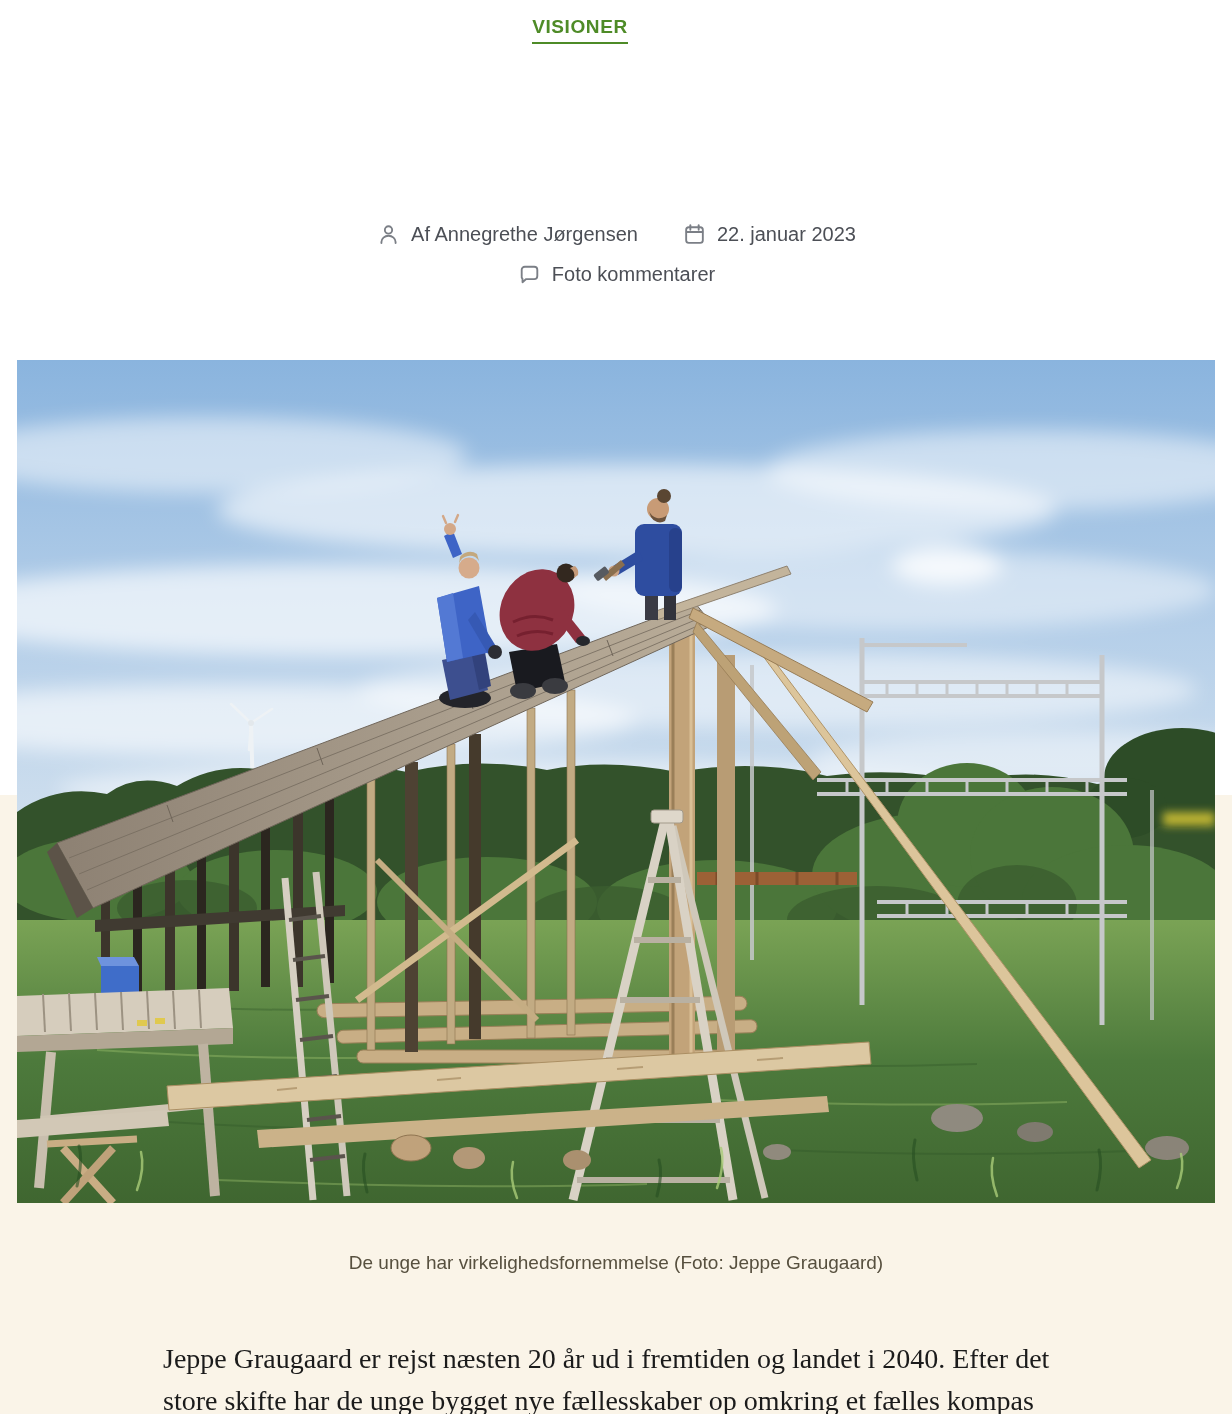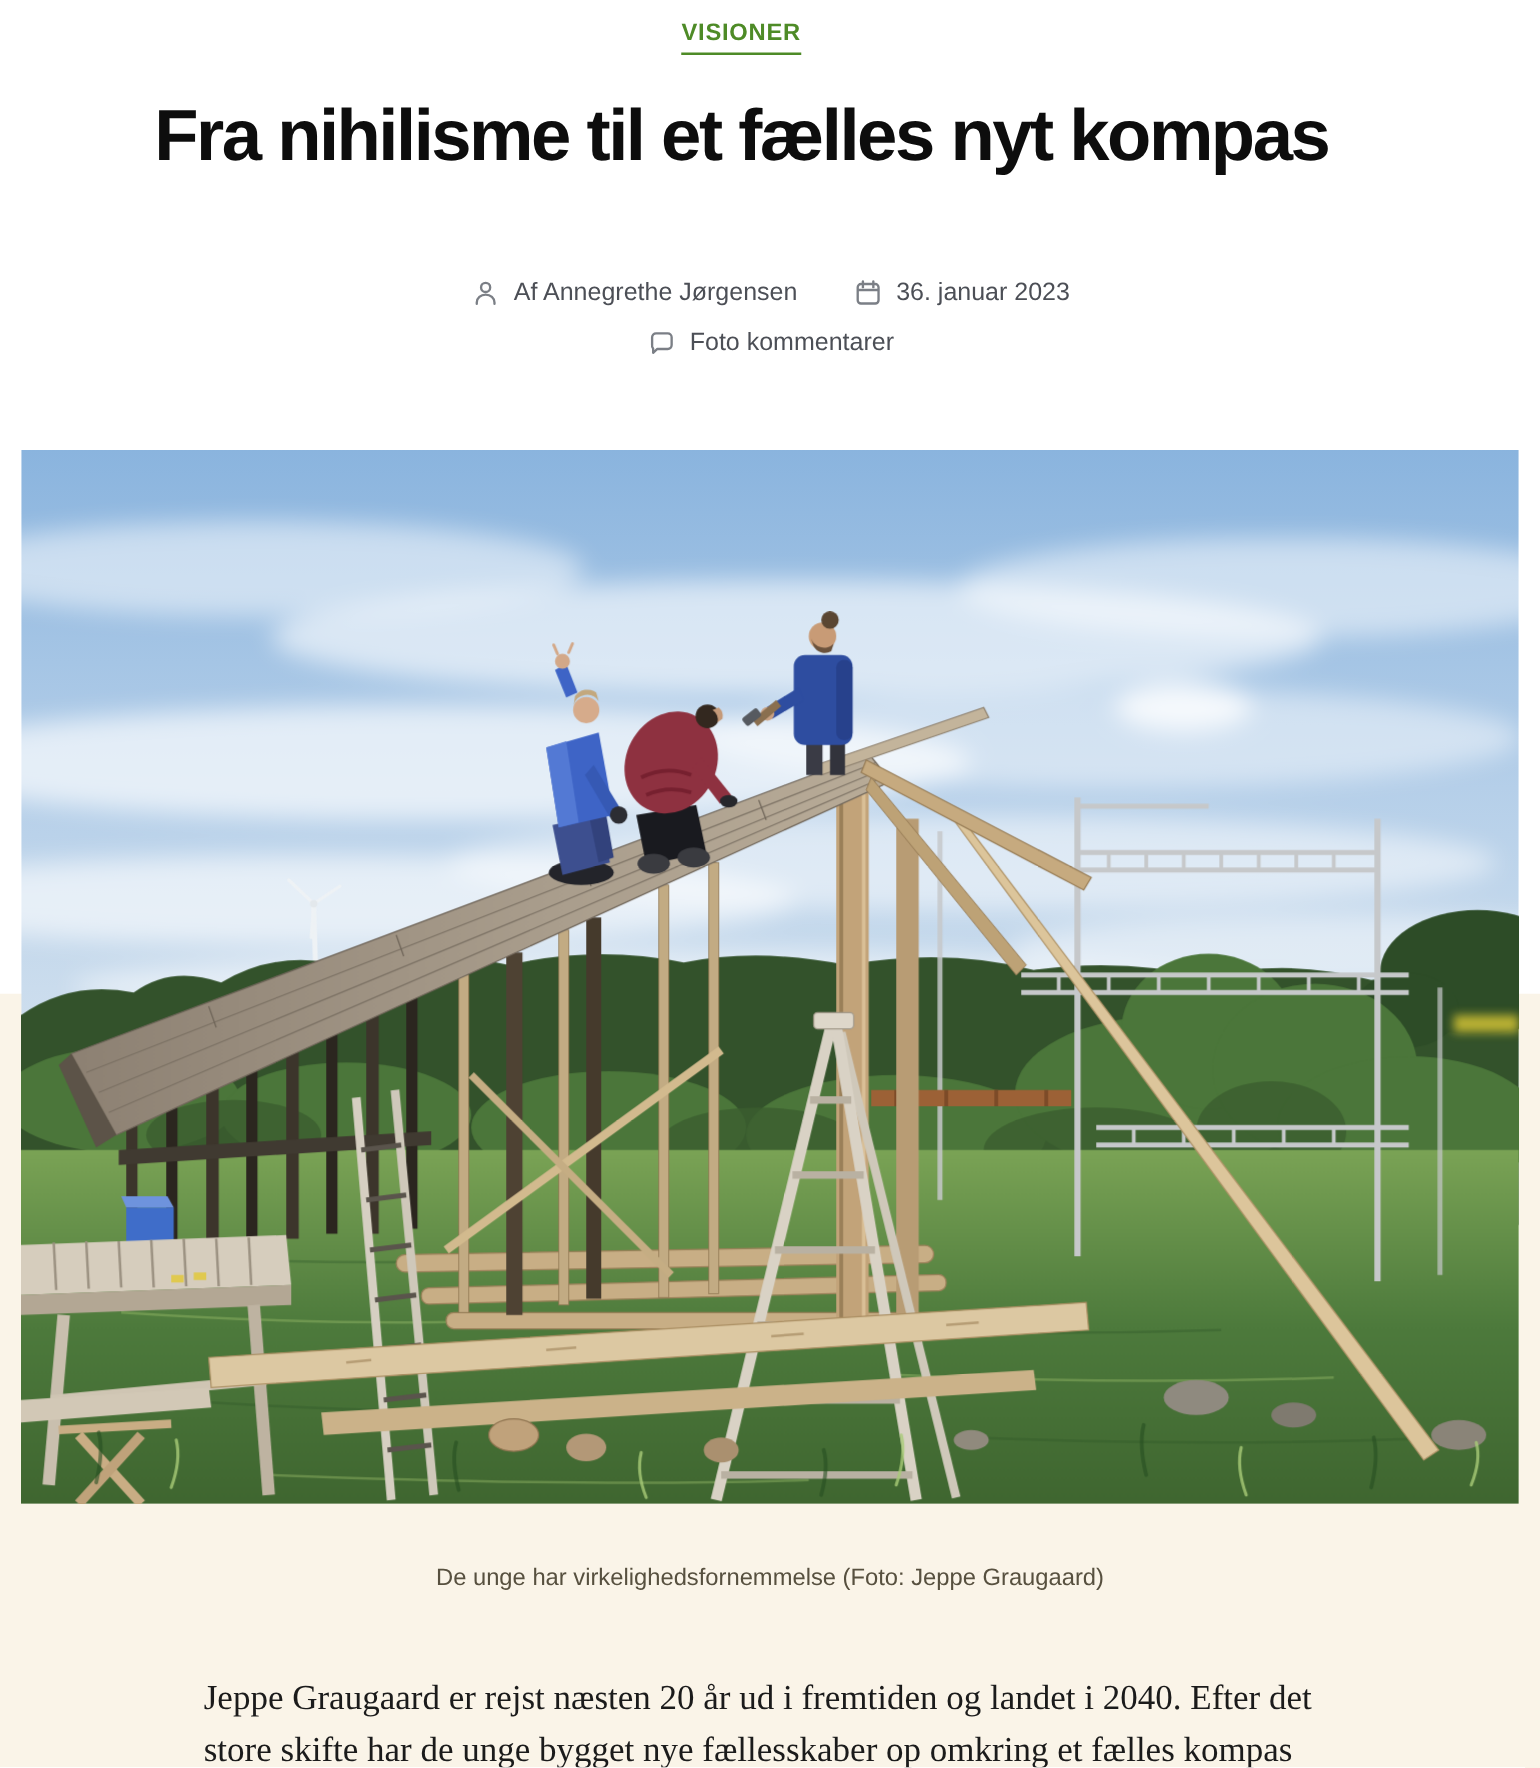--- a/index.html
+++ b/index.html
@@ -10,21 +10,21 @@
     --icon-gray:#7b7f86;
     --caption-color:#57503f;
   }
   html,body{margin:0;padding:0;background:#fff;}
   #page{
     position:relative;width:1232px;height:1414px;overflow:hidden;
     font-family:"Liberation Sans",sans-serif;background:#fff;
   }
   .cream-band{position:absolute;left:0;top:795px;width:1232px;height:619px;
     background:var(--background-cream);z-index:0;}
-  header{position:absolute;left:13px;top:0;width:1160px;z-index:2;text-align:center;}
+  header{position:absolute;left:0;top:0;width:1160px;z-index:2;text-align:center;}
   .category{
     display:inline-block;margin-top:16px;font-size:19px;font-weight:700;
     letter-spacing:.6px;color:var(--category-green);text-decoration:none;
     border-bottom:2px solid var(--category-green);padding-bottom:4px;
   }
   .title{
     margin:34px 30px 0 30px;font-size:58px;line-height:1.08;font-weight:700;
     letter-spacing:-2px;color:var(--headline-black);
   }
   .meta{position:absolute;top:222px;left:0;width:1232px;display:flex;
@@ -46,40 +46,39 @@
   .para .line{display:block;white-space:nowrap;margin-left:41px;}
 </style>
 </head>
 <body>
 
 <div id="page">
   <div class="cream-band"></div>
 
   <header>
     <a href="#" class="category">VISIONER</a>
-    <h1 class="title">Fra nihilisme til et fælles nyt kompas</h1>
   </header>
 
   <div class="meta">
     <div class="meta-row">
       <span class="meta-item">
         <svg width="25" height="25" viewBox="0 0 24 24" fill="none" stroke="#7b7f86" stroke-width="1.8" stroke-linecap="round">
           <circle cx="12" cy="7.6" r="3.5"></circle>
           <path d="M5.2 20.2 v-1 a6.8 6 0 0 1 13.6 0 v1"></path>
         </svg>
         <span>Af Annegrethe Jørgensen</span>
       </span>
       <span class="meta-item">
         <svg width="25" height="25" viewBox="0 0 24 24" fill="none" stroke="#7b7f86" stroke-width="1.8" stroke-linecap="round">
           <rect x="4" y="5" width="16" height="15" rx="2.5"></rect>
           <line x1="8" y1="3" x2="8" y2="7.4"></line>
           <line x1="16" y1="3" x2="16" y2="7.4"></line>
           <line x1="4.4" y1="9.6" x2="19.6" y2="9.6"></line>
         </svg>
-        <span>36. januar 2023</span>
+        <span>22. januar 2023</span>
       </span>
     </div>
     <div class="meta-row">
       <span class="meta-item">
         <svg width="25" height="25" viewBox="0 0 24 24" fill="none" stroke="#7b7f86" stroke-width="1.8" stroke-linecap="round" stroke-linejoin="round">
           <path d="M4.5 7.5 a3 3 0 0 1 3-3 h9 a3 3 0 0 1 3 3 v6 a3 3 0 0 1 -3 3 h-8 l-3.2 2.9 v-3.2 a3 3 0 0 1 -0.8 -2.7 z"></path>
         </svg>
         <span>Foto kommentarer</span>
       </span>
     </div>

